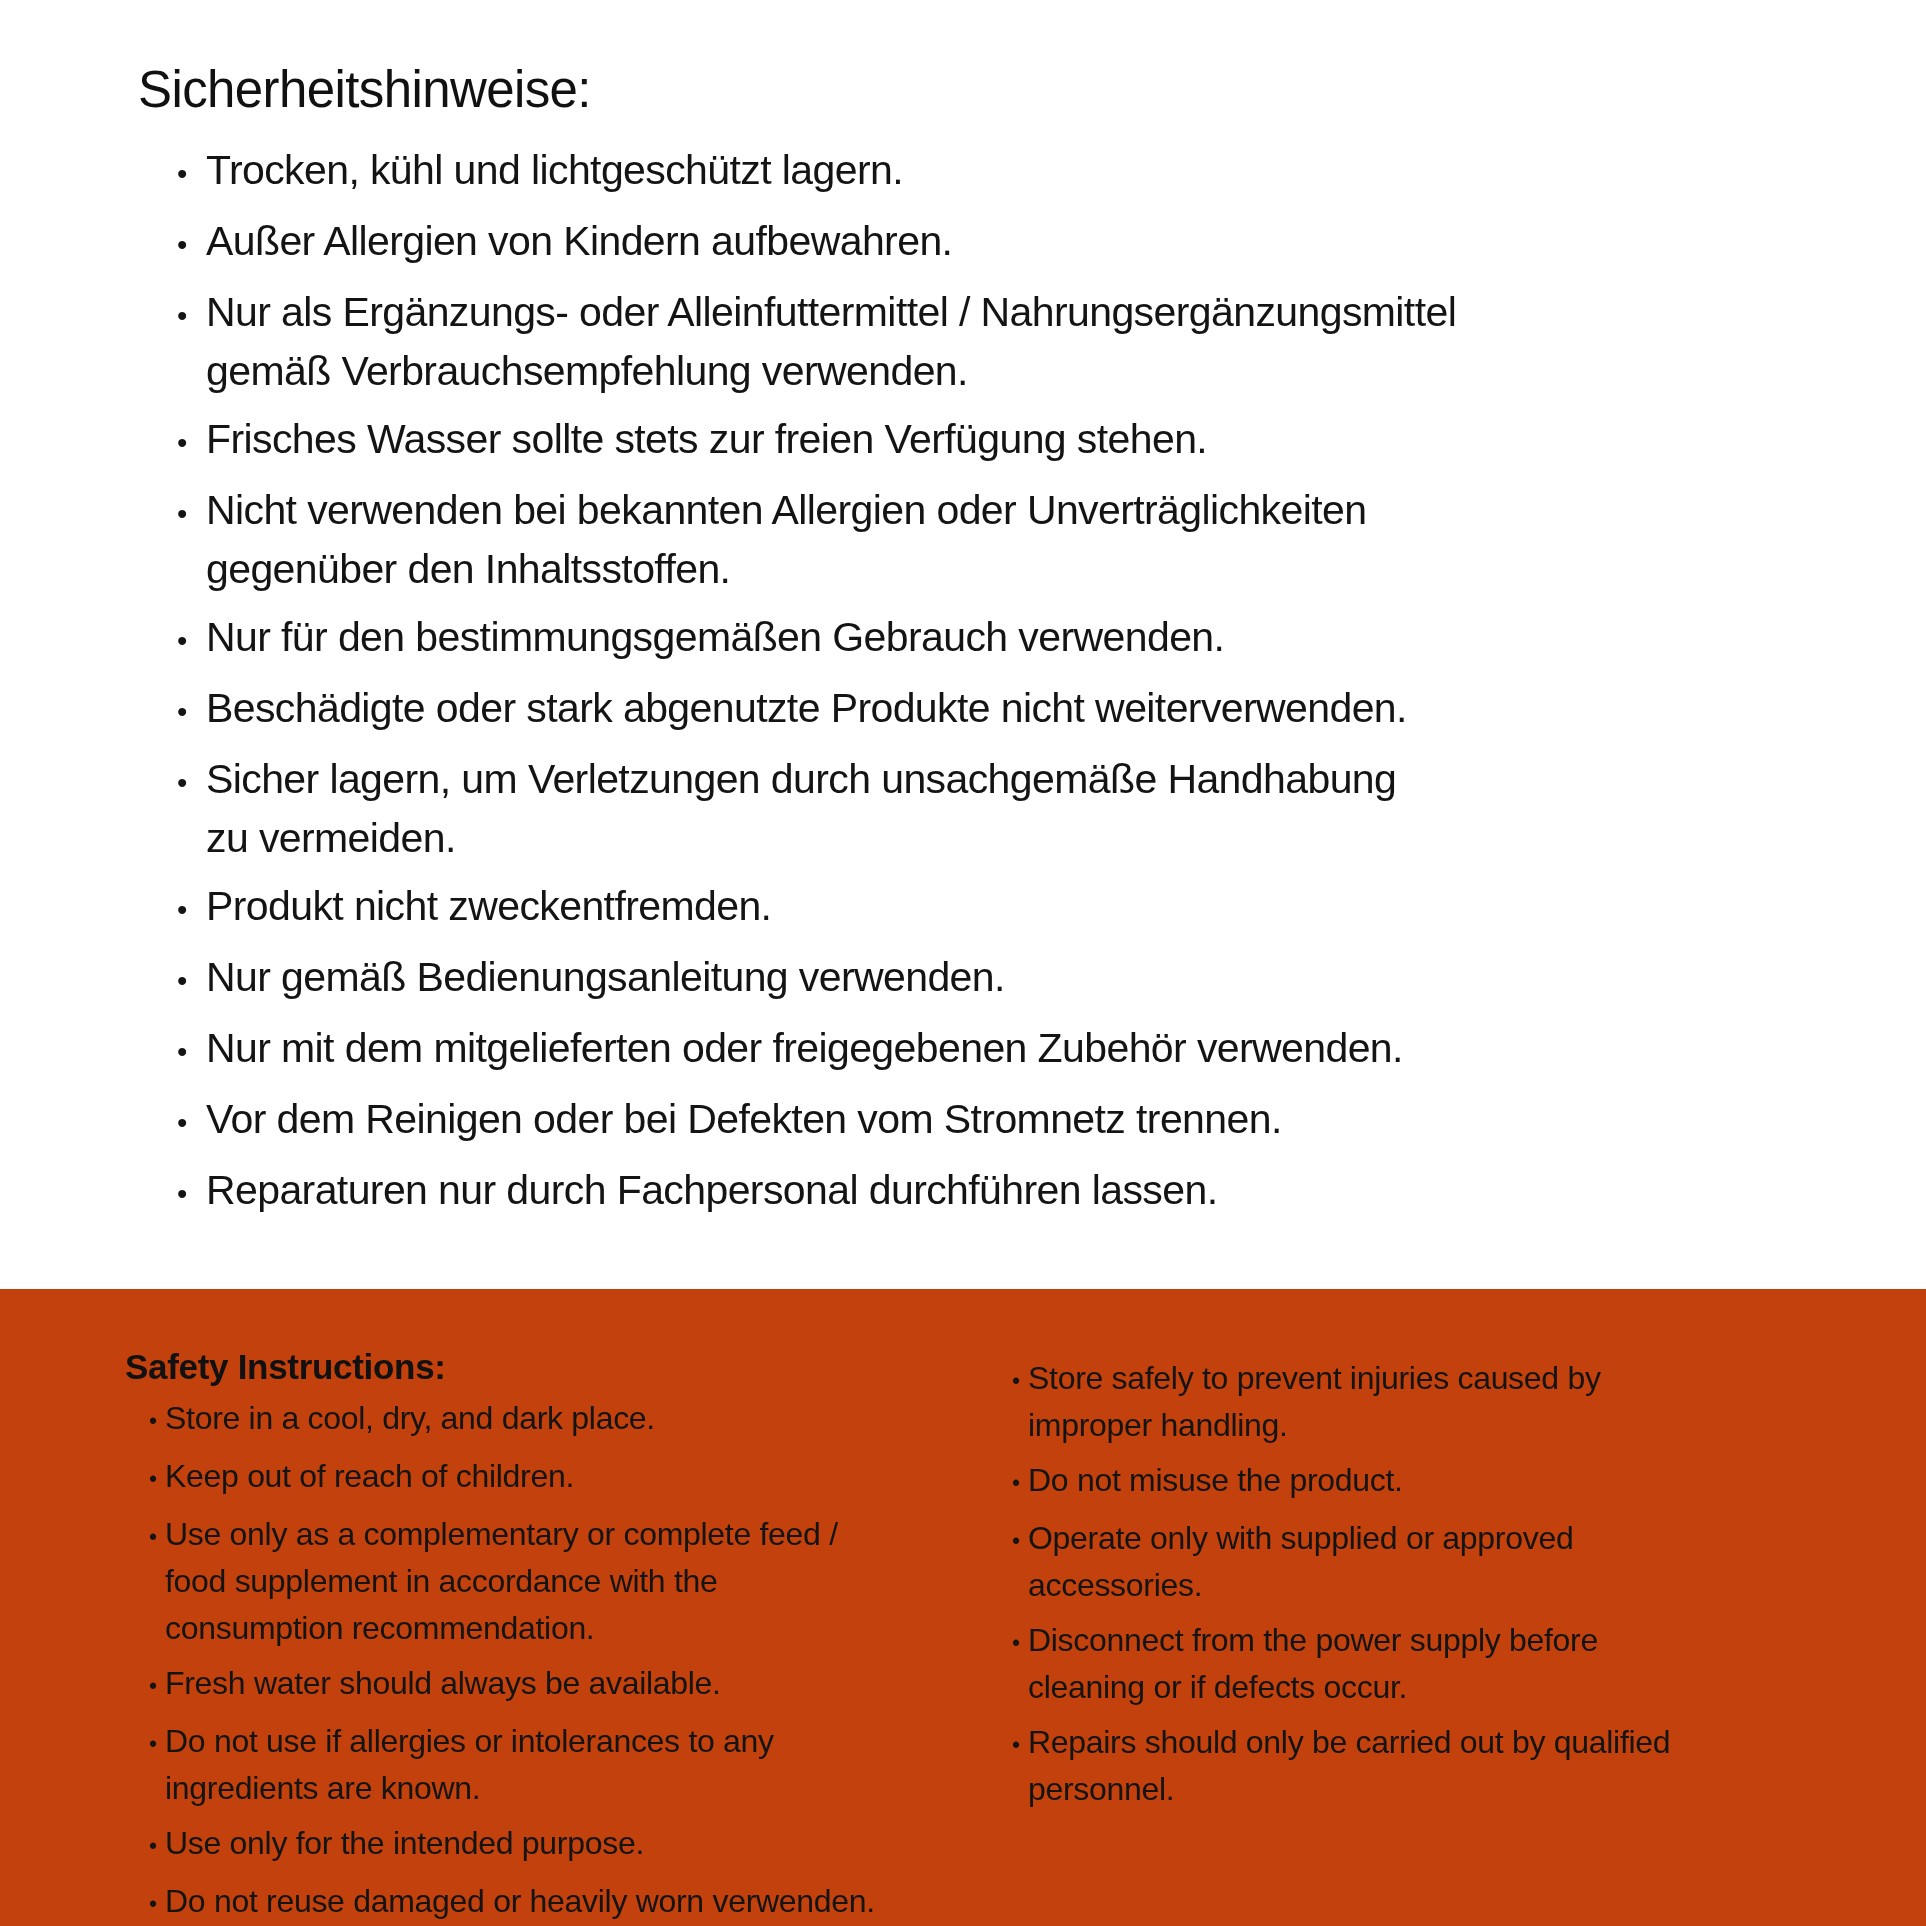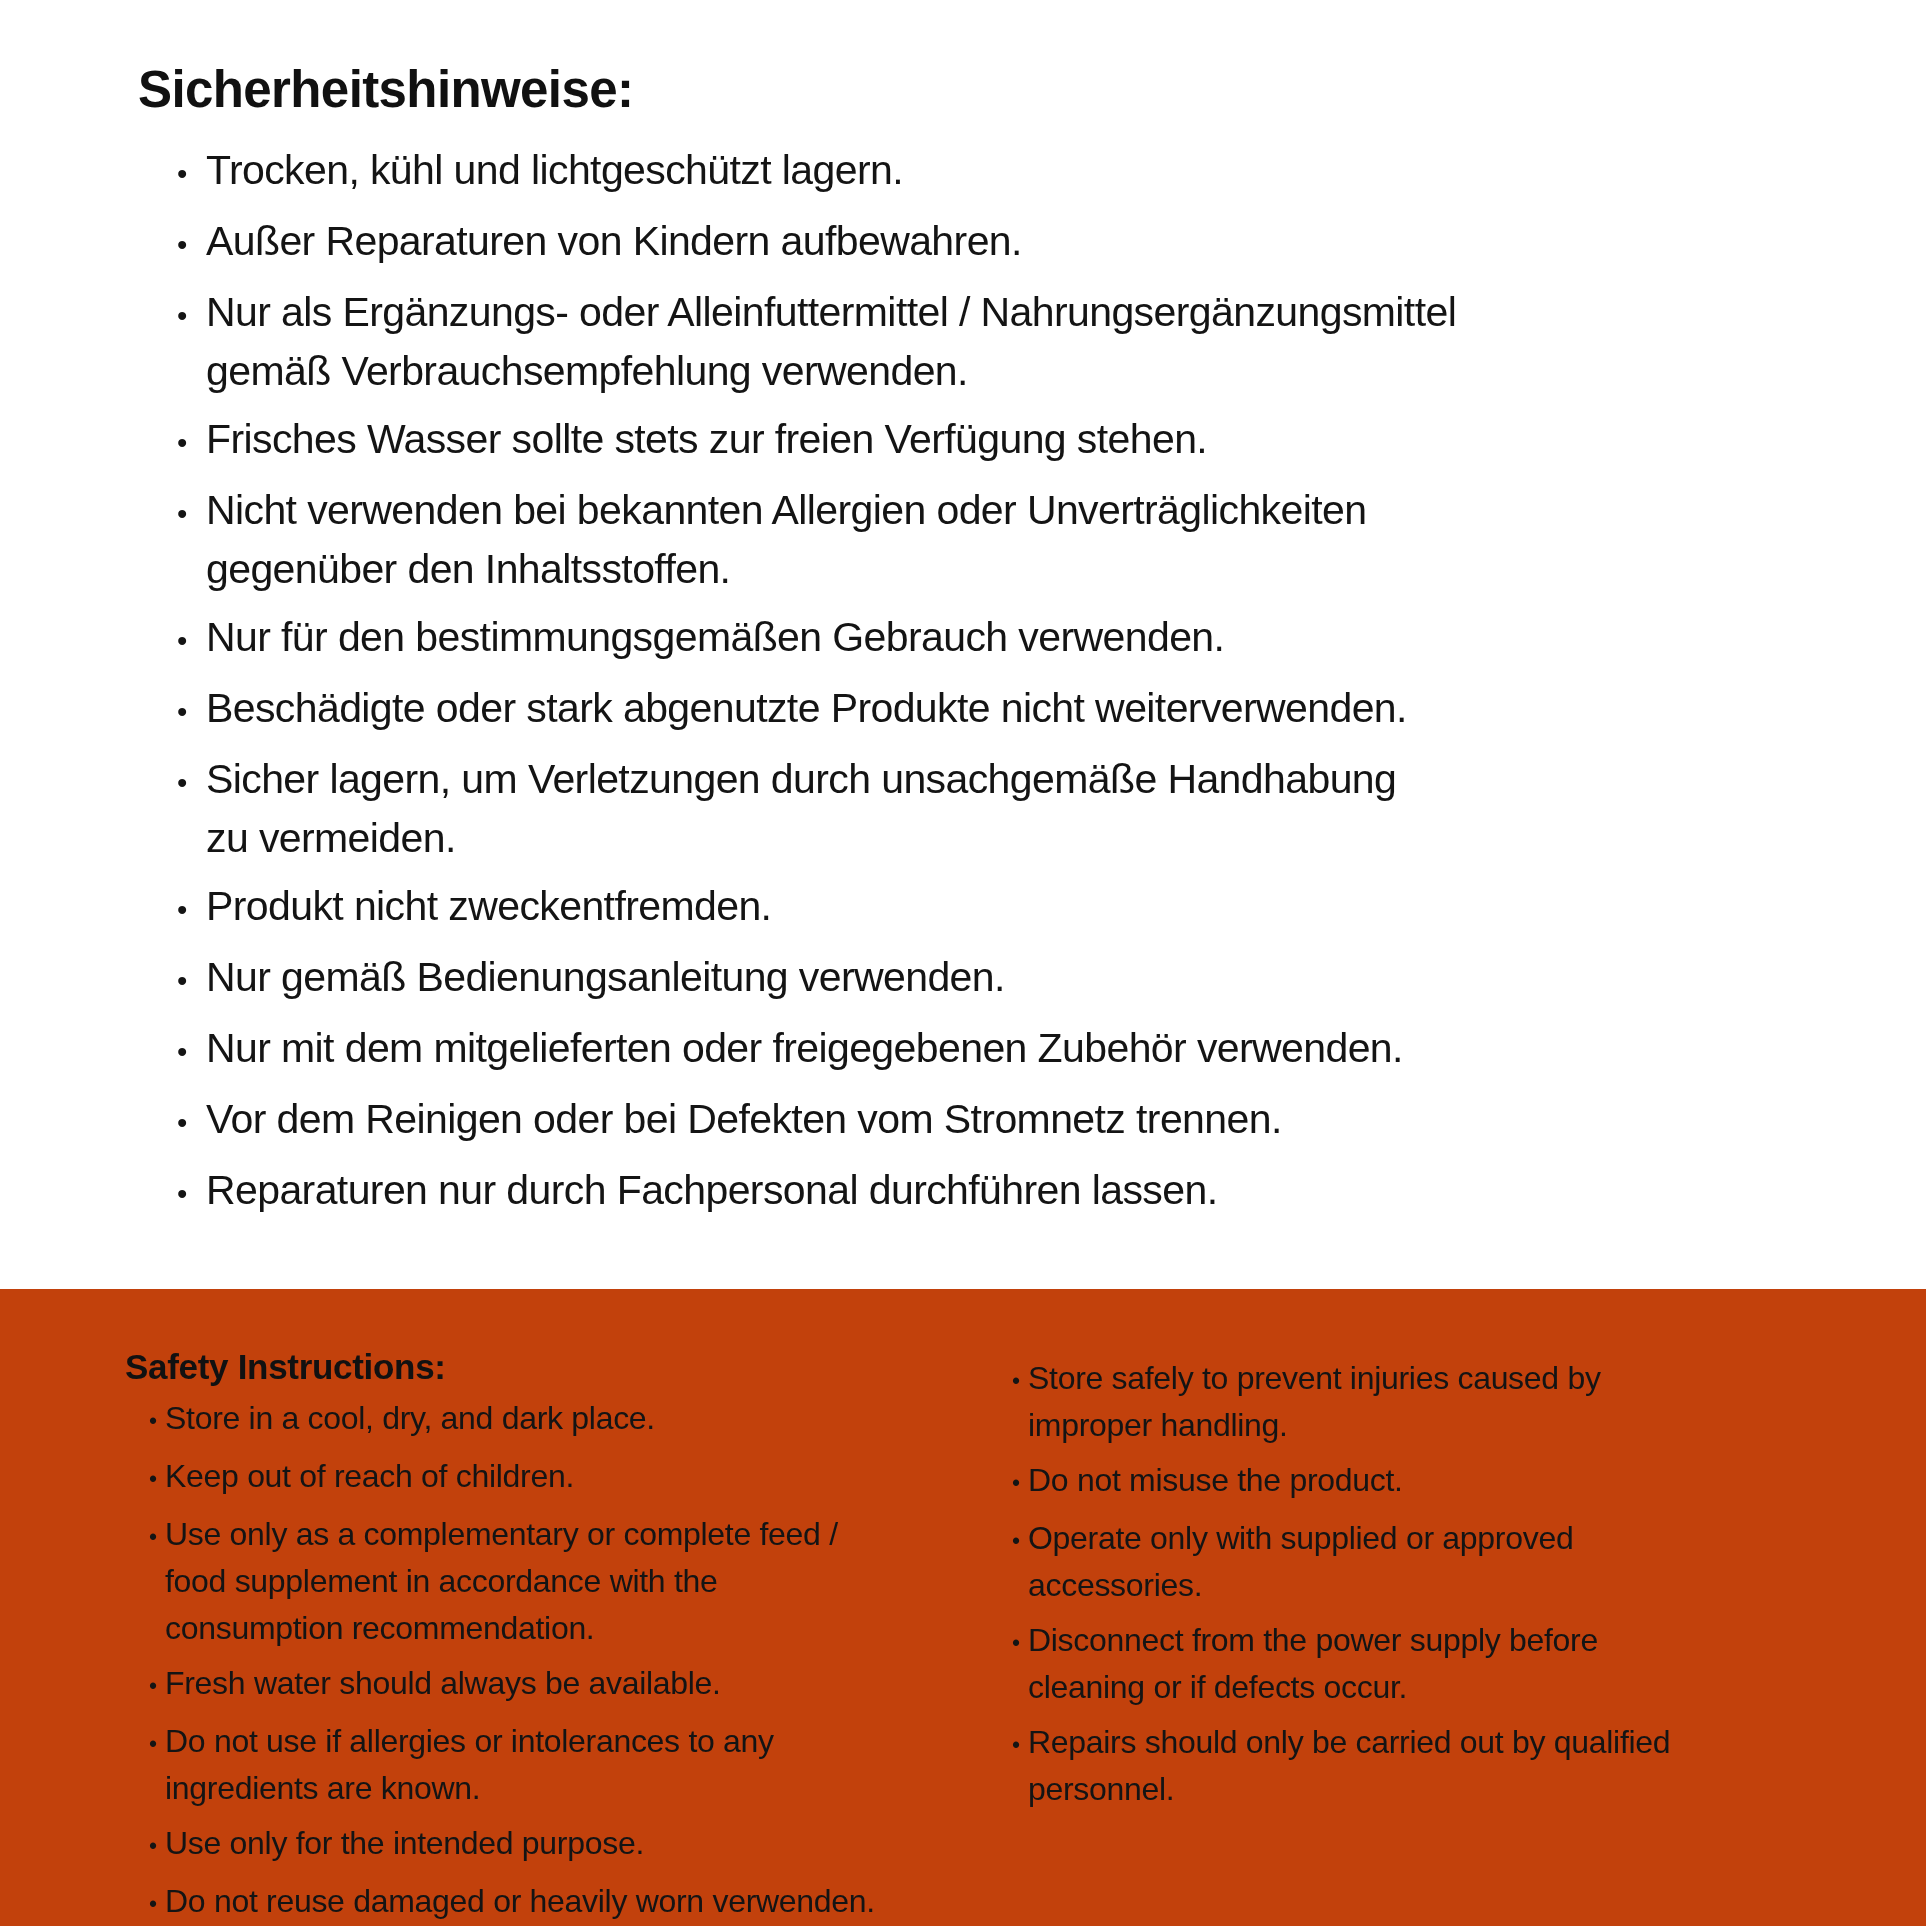--- a/index.html
+++ b/index.html
@@ -20,21 +20,21 @@
     top: 0; left: 0; right: 0;
     height: 1289px;
     background: #ffffff;
     box-sizing: border-box;
     padding: 64px 39px 0 138px;
   }
   .de-title {
     margin: 0 0 26px 0;
     font-size: 51px;
     line-height: 51px;
-    font-weight: 700;
+    font-weight: 400;
     letter-spacing: -0.6px;
     color: #111111;
   }
   ul.bullets {
     list-style: none;
     margin: 0;
     padding: 0;
   }
   .de-section ul.bullets { margin-left: 39px; }
   ul.bullets li {
@@ -102,21 +102,21 @@
     <h1 class="de-title">Sicherheitshinweise:</h1>
     <ul class="bullets">
 
         <li>
           <span class="marker"></span>
           <span class="txt">Trocken, kühl und lichtgeschützt lagern.</span>
         </li>
 
         <li>
           <span class="marker"></span>
-          <span class="txt">Außer Reparaturen von Kindern aufbewahren.</span>
+          <span class="txt">Außer Allergien von Kindern aufbewahren.</span>
         </li>
 
         <li>
           <span class="marker"></span>
           <span class="txt">Nur als Ergänzungs- oder Alleinfuttermittel / Nahrungsergänzungsmittel
 gemäß Verbrauchsempfehlung verwenden.</span>
         </li>
 
         <li>
           <span class="marker"></span>

